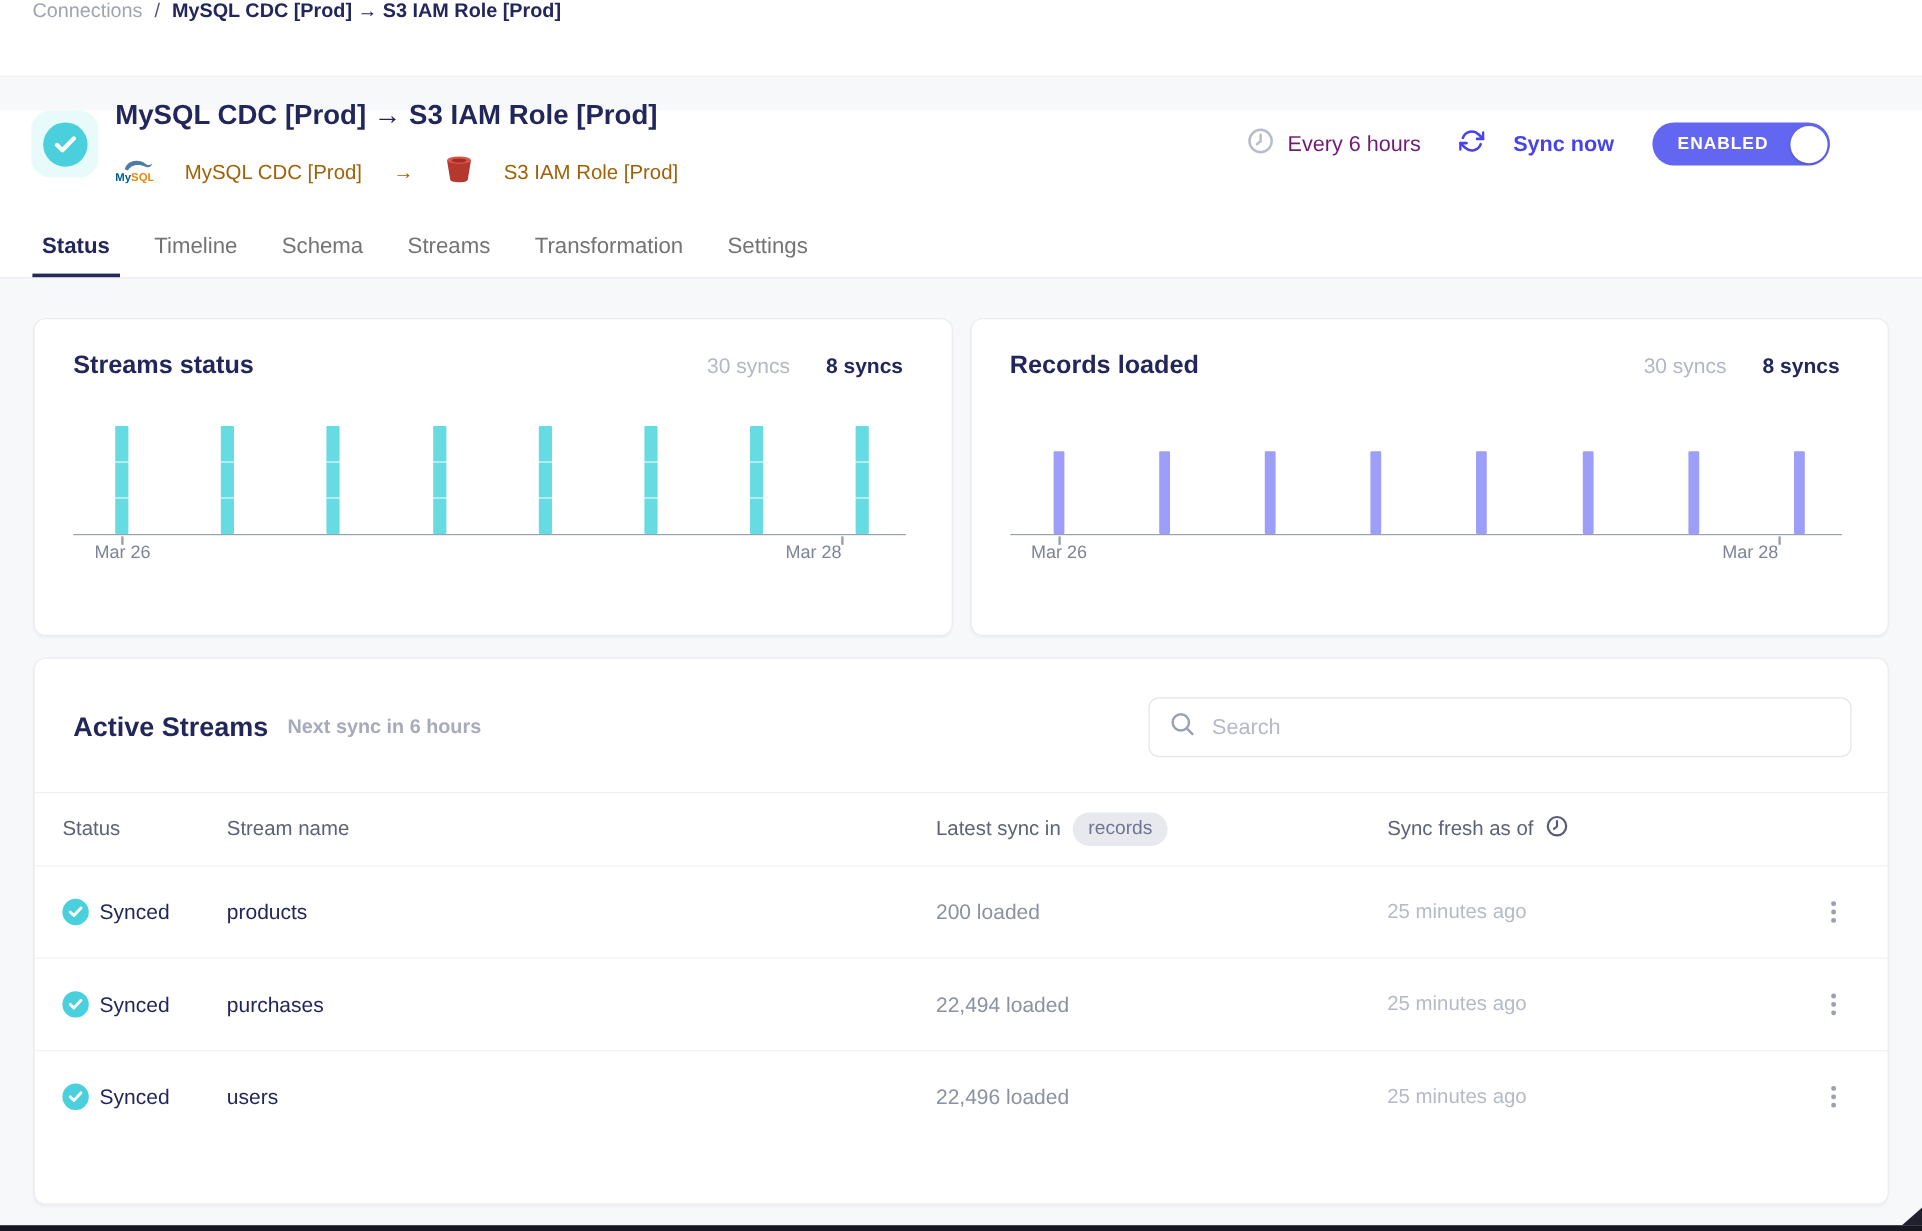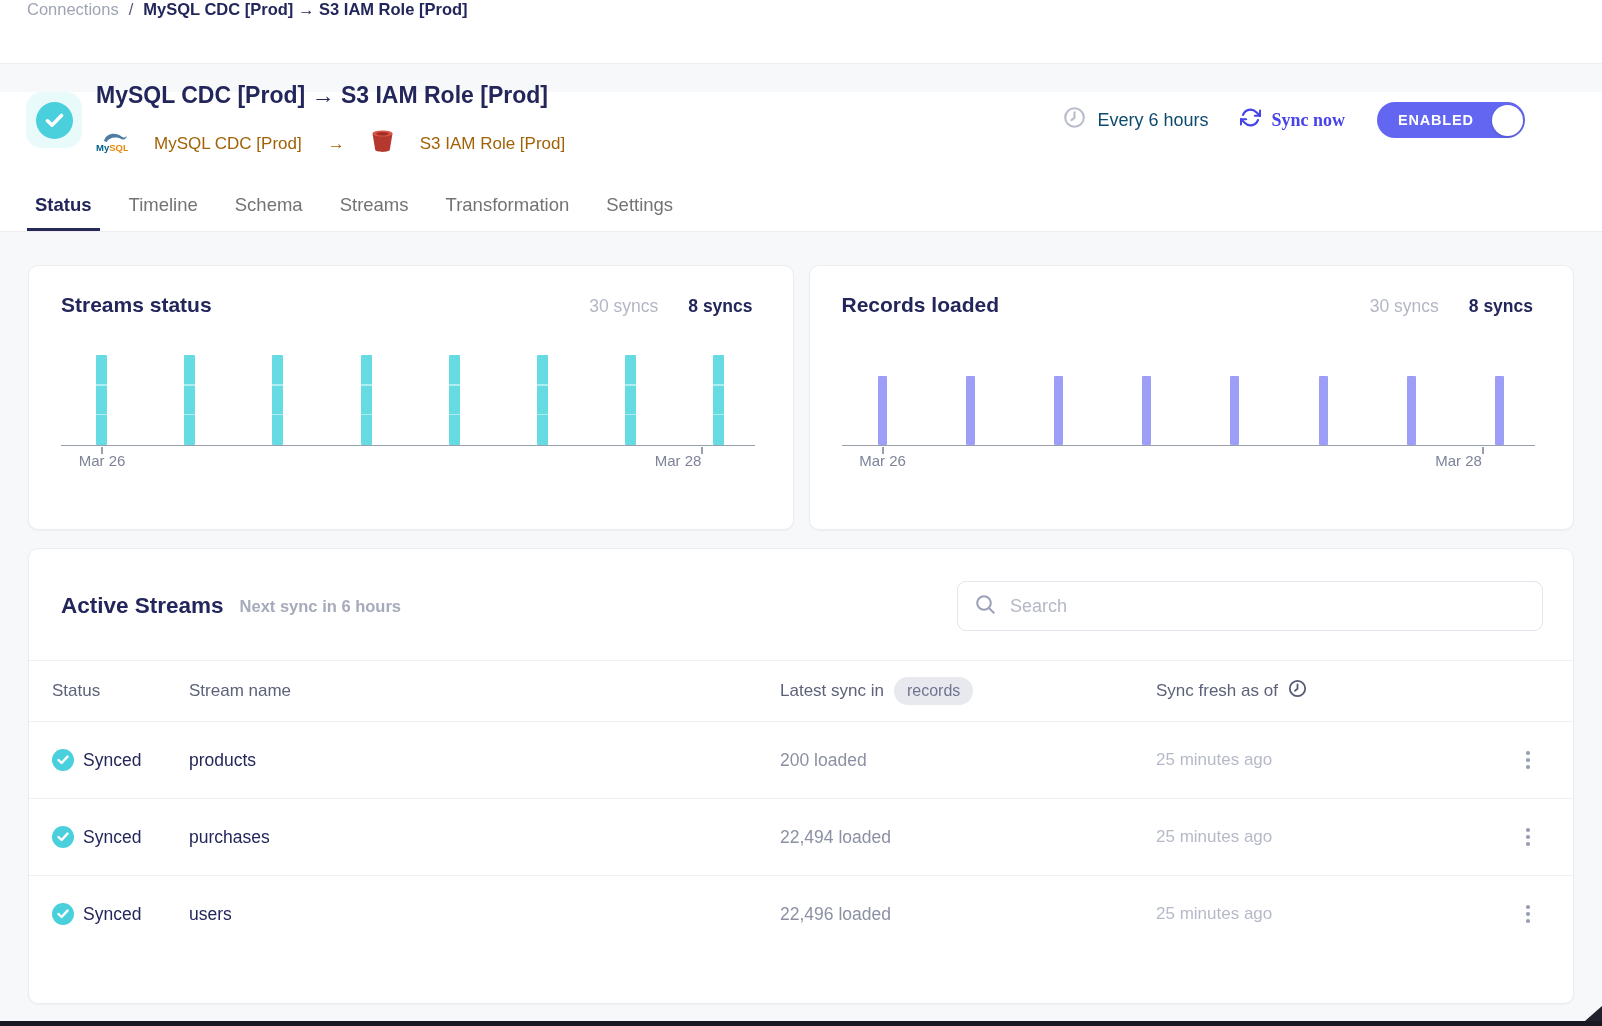--- a/index.html
+++ b/index.html
@@ -21,23 +21,23 @@
   .conn-icon { width:56px; height:56px; border-radius:16px; background:#e8fbfa;
     display:flex; align-items:center; justify-content:center; flex:none; }
   .conn-check { width:37px; height:37px; border-radius:50%; background:#4ad0dc;
     display:flex; align-items:center; justify-content:center; }
   .titles { margin-left:14px; }
   .conn-title { font-size:23px; font-weight:700; color:#23265a; }
   .conn-sub { display:flex; align-items:center; gap:26px; margin-top:20px;
     font-size:17px; color:#a16207; }
   .spacer { flex:1; }
   .controls { display:flex; align-items:center; }
-  .sched { display:flex; align-items:center; gap:11px; color:#0c4a6e; font-size:18px; }
-  .syncnow { display:flex; align-items:center; gap:10px; margin-left:32px;
-    color:#4643ea; font-weight:700; font-size:18px; cursor:pointer;font-family:Liberation Serif, serif; }
+  .sched { display:flex; align-items:center; gap:11px; color:#701a75; font-size:18px; }
+  .syncnow { display:flex; align-items:center; gap:24px; margin-left:32px;
+    color:#4643ea; font-weight:700; font-size:18px; cursor:pointer; }
   .toggle { margin-left:32px; width:148px; height:36px; border-radius:18px;
     background:#6366f1; position:relative; display:flex; align-items:center; cursor:pointer; }
   .toggle-label { color:#fff; font-size:14.5px; font-weight:600; letter-spacing:0.8px; margin-left:21px; }
   .toggle-knob { position:absolute; right:2.5px; top:2.5px; width:31px; height:31px;
     border-radius:50%; background:#fff; box-shadow:0 1px 3px rgba(0,0,0,.2); }
 
   
   .tabs { display:flex; gap:21px; margin:46px 0 0 27px; }
   .tab { padding:0 8px 15px; font-size:18.5px; color:#737373; cursor:pointer; }
   .tab.active { color:#23265a; font-weight:600; border-bottom:3.5px solid #262a58; padding-bottom:11.5px; }

